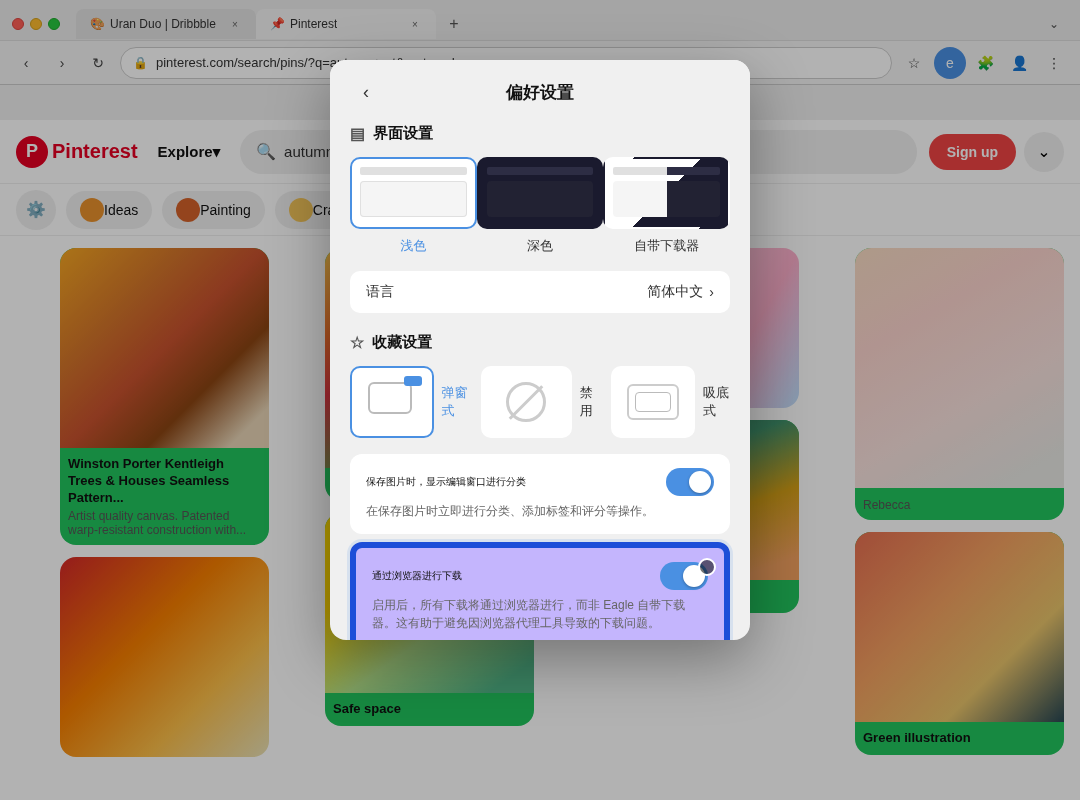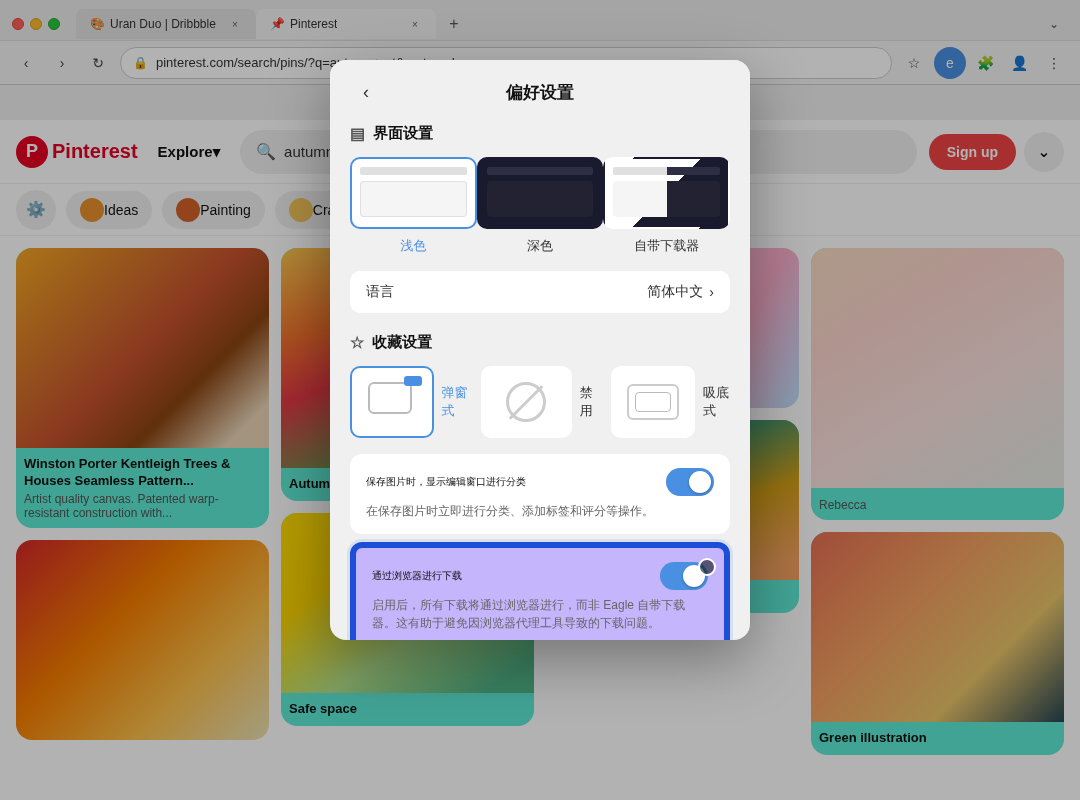--- a/index.html
+++ b/index.html
@@ -275,23 +275,24 @@
     .masonry-col {
       flex: 1;
       display: flex;
       flex-direction: column;
       gap: 12px;
     }
 
     .pin-card {
       border-radius: 16px;
       overflow: hidden;
-      background: #5eead4;
+      background: #22c55e;
       cursor: pointer;
       position: relative;
+      margin-left: 44px;
     }
 
     .pin-info {
       padding: 8px;
     }
 
     .pin-title {
       font-size: 13px;
       font-weight: 600;
       color: #111;

